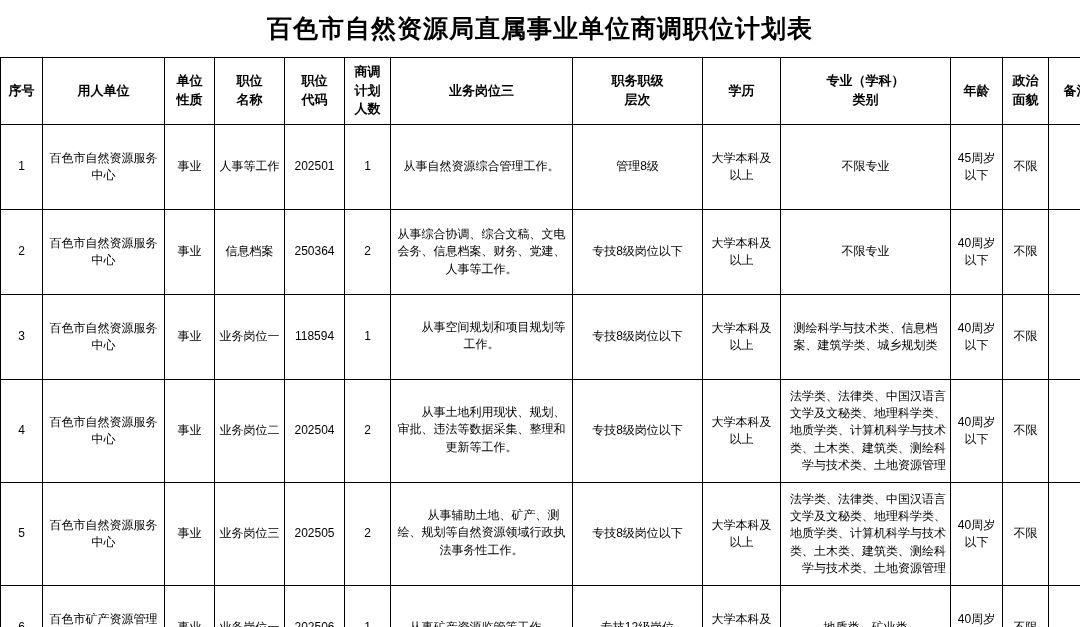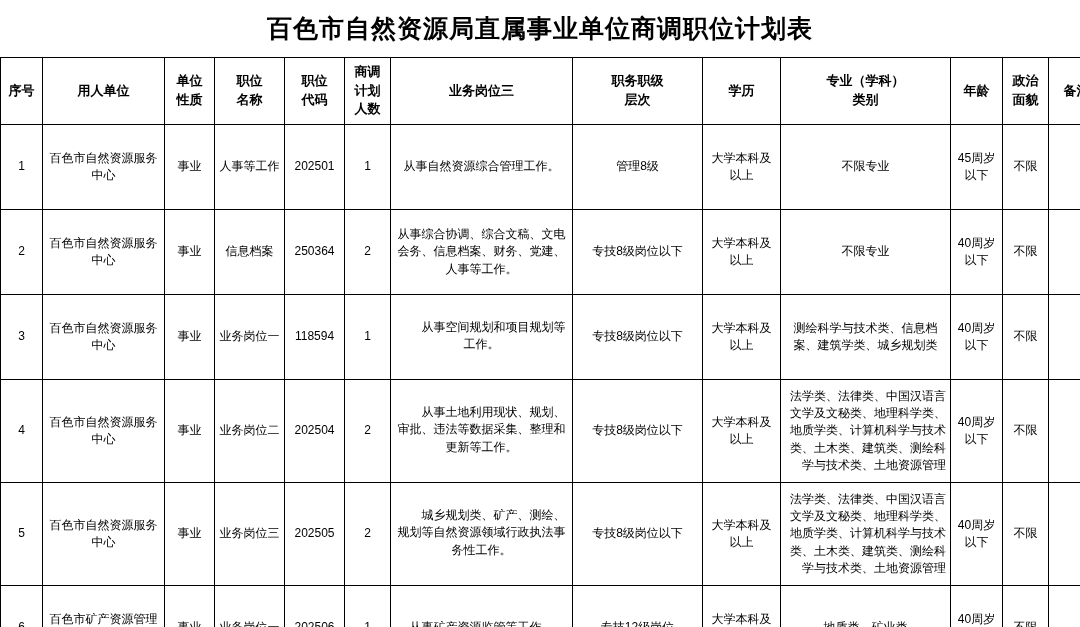--- a/index.html
+++ b/index.html
@@ -172,21 +172,21 @@
         <td>不限</td>
         <td></td>
       </tr>
       <tr class="row-xtall">
         <td class="seq">5</td>
         <td class="unit">百色市自然资源服务中心</td>
         <td>事业</td>
         <td>业务岗位三</td>
         <td>202505</td>
         <td>2</td>
-        <td class="brief indent">城乡规划类、矿产、测绘、规划等自然资源领域行政执法事务性工作。</td>
+        <td class="brief indent">从事辅助土地、矿产、测绘、规划等自然资源领域行政执法事务性工作。</td>
         <td>专技8级岗位以下</td>
         <td>大学本科及以上</td>
         <td class="major left">法学类、法律类、中国汉语言文学及文秘类、地理科学类、地质学类、计算机科学与技术类、土木类、建筑类、测绘科学与技术类、土地资源管理</td>
         <td>40周岁以下</td>
         <td>不限</td>
         <td></td>
       </tr>
       <tr class="row-tall">
         <td class="seq">6</td>
         <td class="unit">百色市矿产资源管理站</td>

